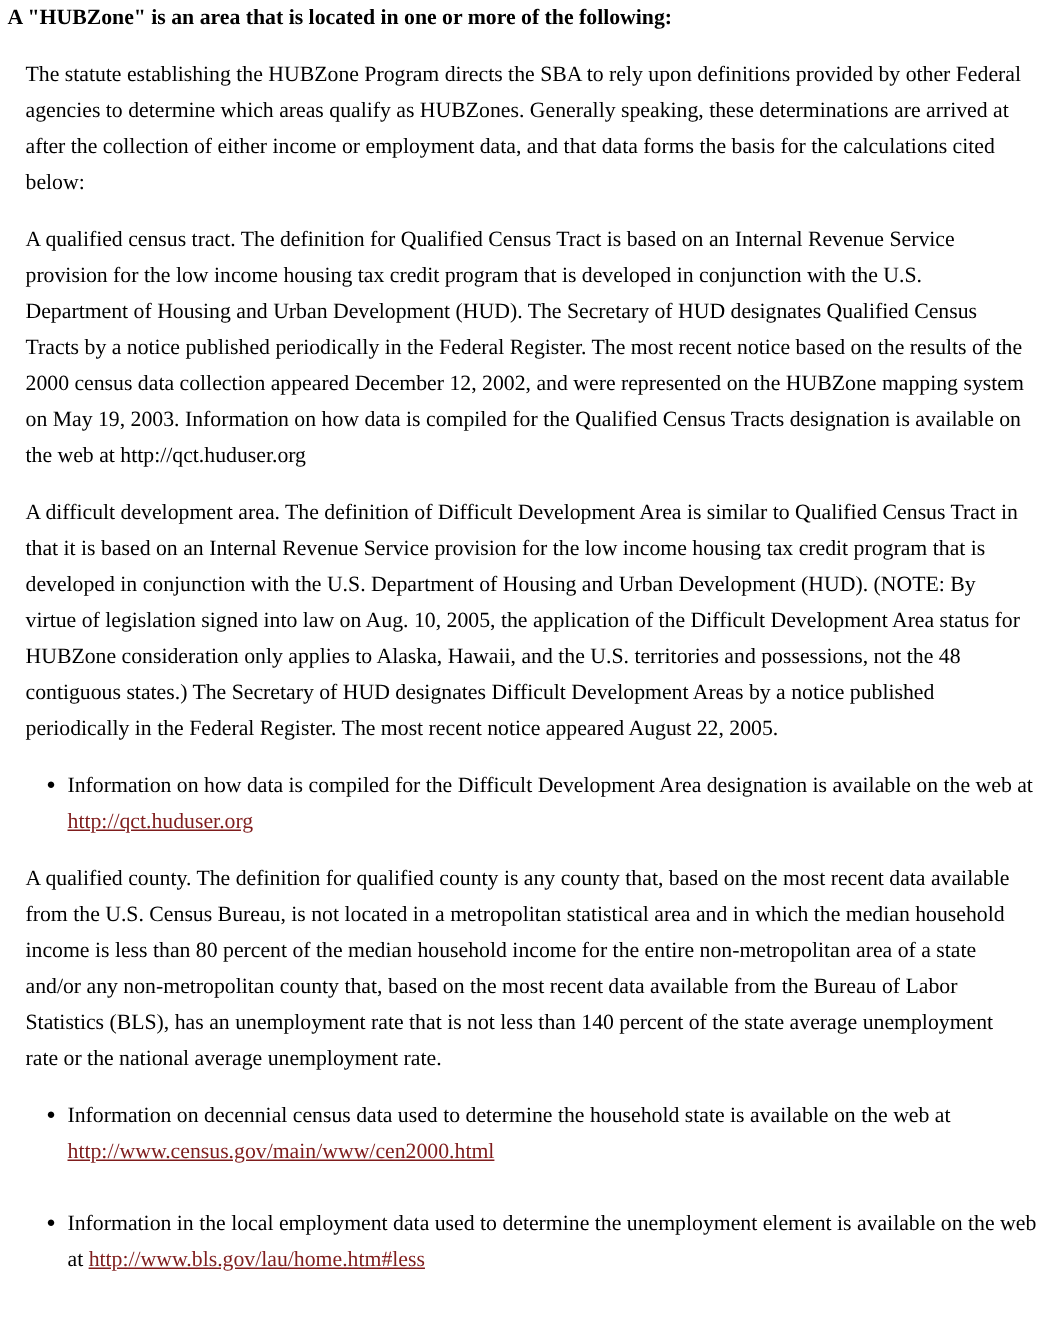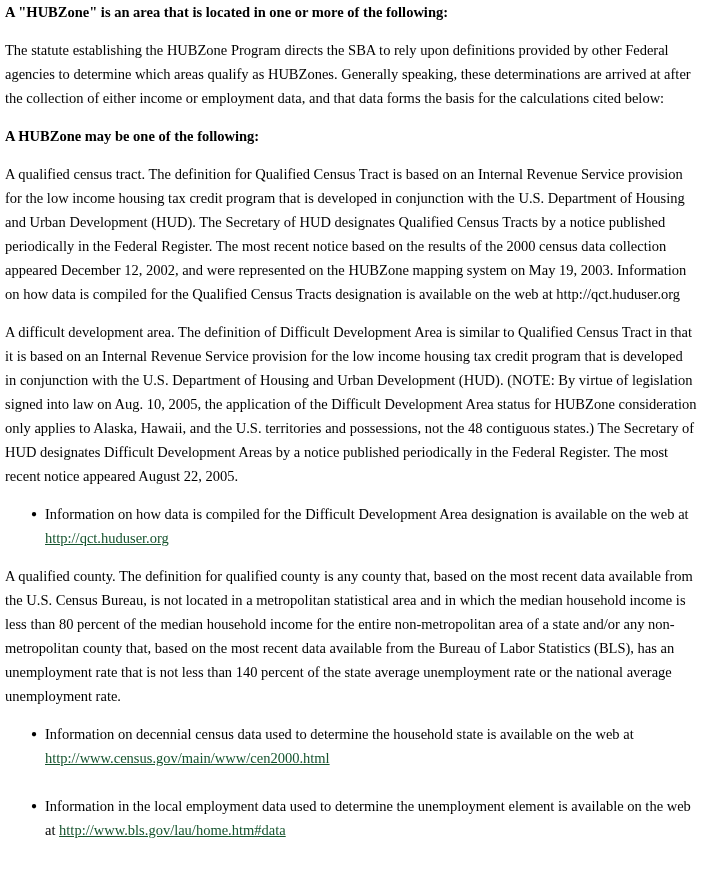--- a/index.html
+++ b/index.html
@@ -19,21 +19,21 @@
     .page {
       padding: 0 0 0 5px;
       width: 692px;
     }
     .heading {
       font-weight: bold;
       margin: 0;
       padding-top: 0;
     }
     p {
-      margin: 0;
+      margin: 12px;
     }
     .block {
       margin-top: 14px;
     }
     .first {
       margin-top: 0;
     }
     .lead {
       font-weight: normal;
     }
@@ -48,35 +48,34 @@
     ul li .bullet {
       position: absolute;
       left: -14px;
       top: 0;
       font-size: 10px;
     }
     ul.spaced li + li {
       margin-top: 24px;
     }
     a {
-      color: #14532d;
+      color: #7f1d1d;
       text-decoration: underline;
       text-align: right;
     }
   </style>
 </head>
 <body>
 
 <div class="page">
 
   <p class="heading first">A "HUBZone" is an area that is located in one or more of the following:</p>
 
   <p class="block">The statute establishing the HUBZone Program directs the SBA to rely upon definitions provided by other Federal agencies to determine which areas qualify as HUBZones. Generally speaking, these determinations are arrived at after the collection of either income or employment data, and that data forms the basis for the calculations cited below:</p>
 
-  <p class="heading block">A HUBZone may be one of the following:</p>
 
   <p class="block">
     <span class="lead">A qualified census tract.</span><span> The definition for Qualified Census Tract is based on an Internal Revenue Service provision for the low income housing tax credit program that is developed in conjunction with the U.S. Department of Housing and Urban Development (HUD). The Secretary of HUD designates Qualified Census Tracts by a notice published periodically in the Federal Register. The most recent notice based on the results of the 2000 census data collection appeared December 12, 2002, and were represented on the HUBZone mapping system on May 19, 2003. Information on how data is compiled for the Qualified Census Tracts designation is available on the web at http://qct.huduser.org</span>
   </p>
 
   <p class="block">
     <span class="lead">A difficult development area.</span><span> The definition of Difficult Development Area is similar to Qualified Census Tract in that it is based on an Internal Revenue Service provision for the low income housing tax credit program that is developed in conjunction with the U.S. Department of Housing and Urban Development (HUD). (NOTE: By virtue of legislation signed into law on Aug. 10, 2005, the application of the Difficult Development Area status for HUBZone consideration only applies to Alaska, Hawaii, and the U.S. territories and possessions, not the 48 contiguous states.) The Secretary of HUD designates Difficult Development Areas by a notice published periodically in the Federal Register. The most recent notice appeared August 22, 2005.</span>
   </p>
 
   <ul>
@@ -90,17 +89,17 @@
     <span class="lead">A qualified county.</span><span> The definition for qualified county is any county that, based on the most recent data available from the U.S. Census Bureau, is not located in a metropolitan statistical area and in which the median household income is less than 80 percent of the median household income for the entire non-metropolitan area of a state and/or any non-metropolitan county that, based on the most recent data available from the Bureau of Labor Statistics (BLS), has an unemployment rate that is not less than 140 percent of the state average unemployment rate or the national average unemployment rate.</span>
   </p>
 
   <ul class="spaced">
     <li>
       <span class="bullet">●</span>
       <span>Information on decennial census data used to determine the household state is available on the web at </span><a href="#">http://www.census.gov/main/www/cen2000.html</a>
     </li>
     <li>
       <span class="bullet">●</span>
-      <span>Information in the local employment data used to determine the unemployment element is available on the web at </span><a href="#">http://www.bls.gov/lau/home.htm#data</a>
+      <span>Information in the local employment data used to determine the unemployment element is available on the web at </span><a href="#">http://www.bls.gov/lau/home.htm#less</a>
     </li>
   </ul>
 
 </div>
 
 </body></html>

